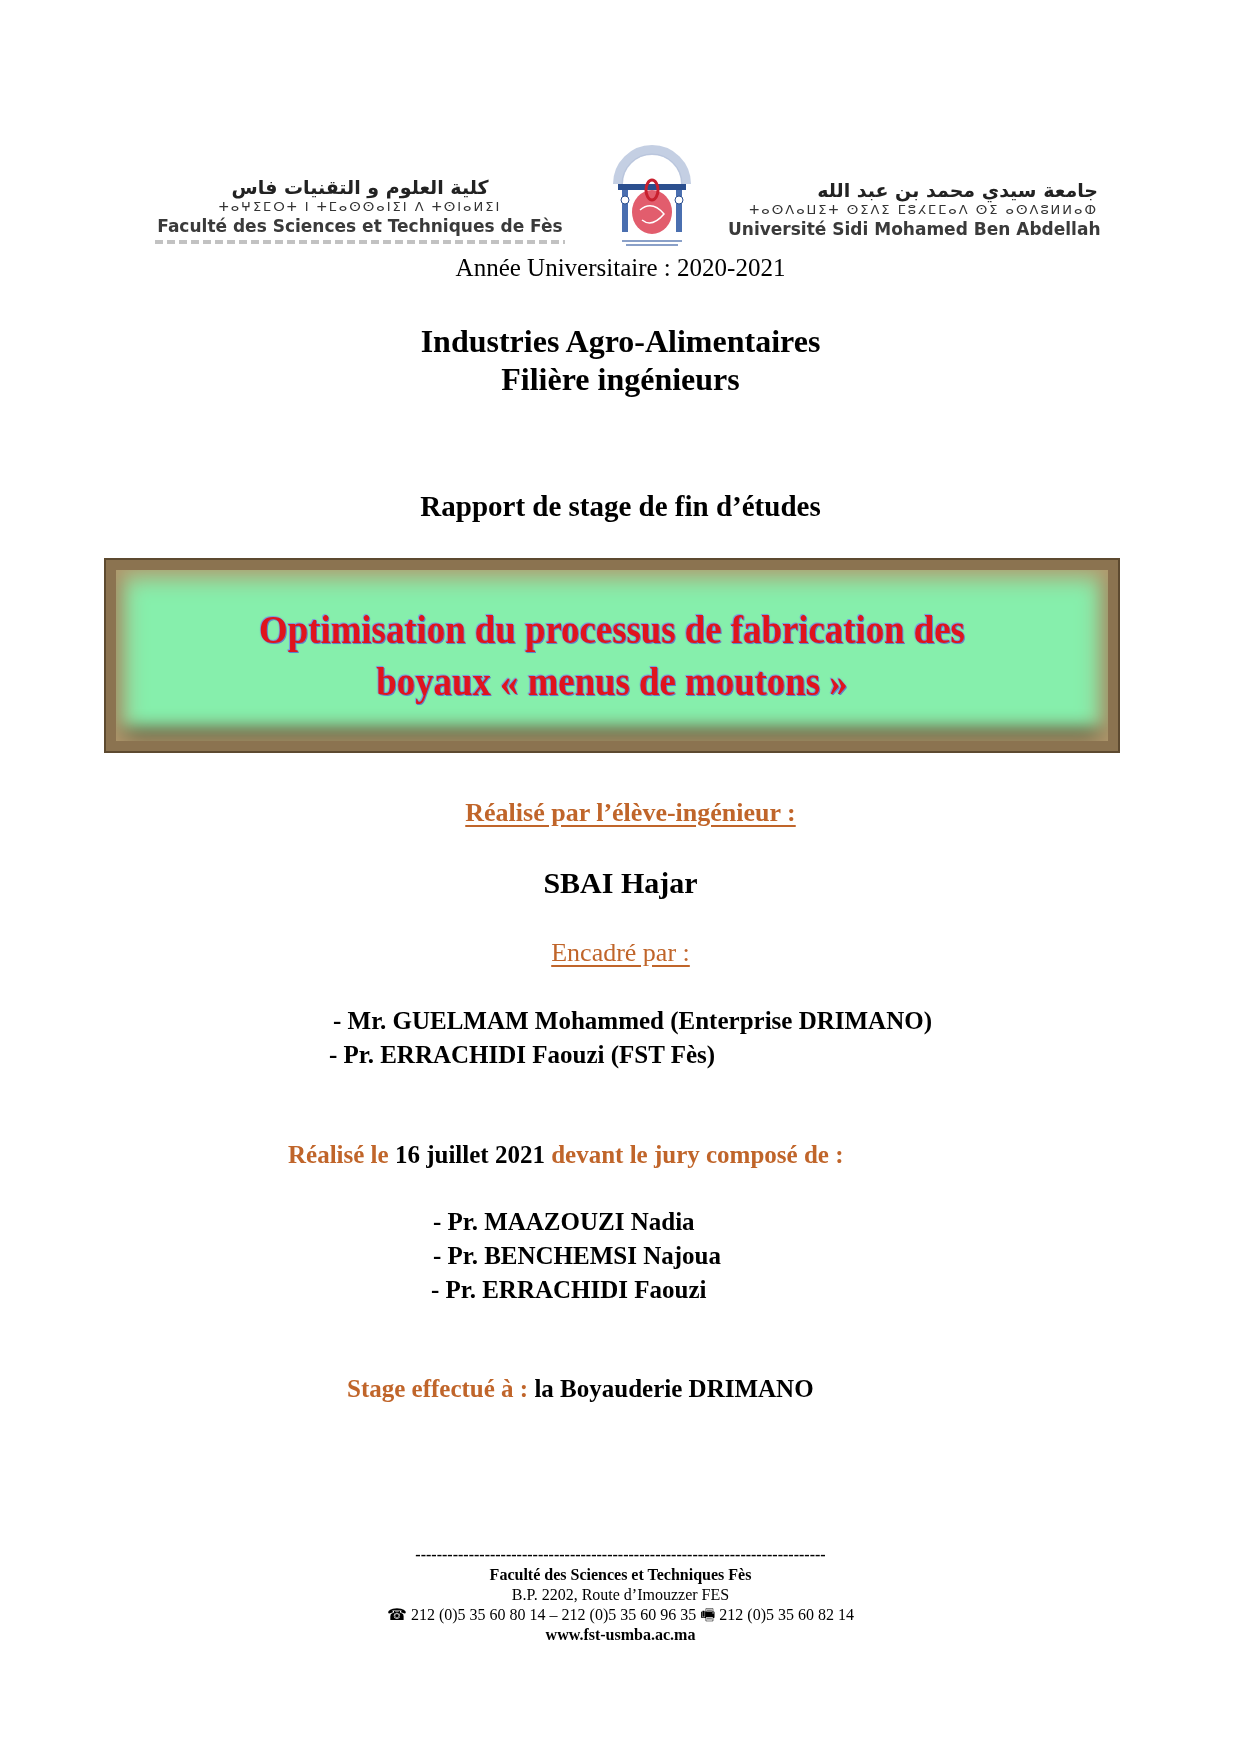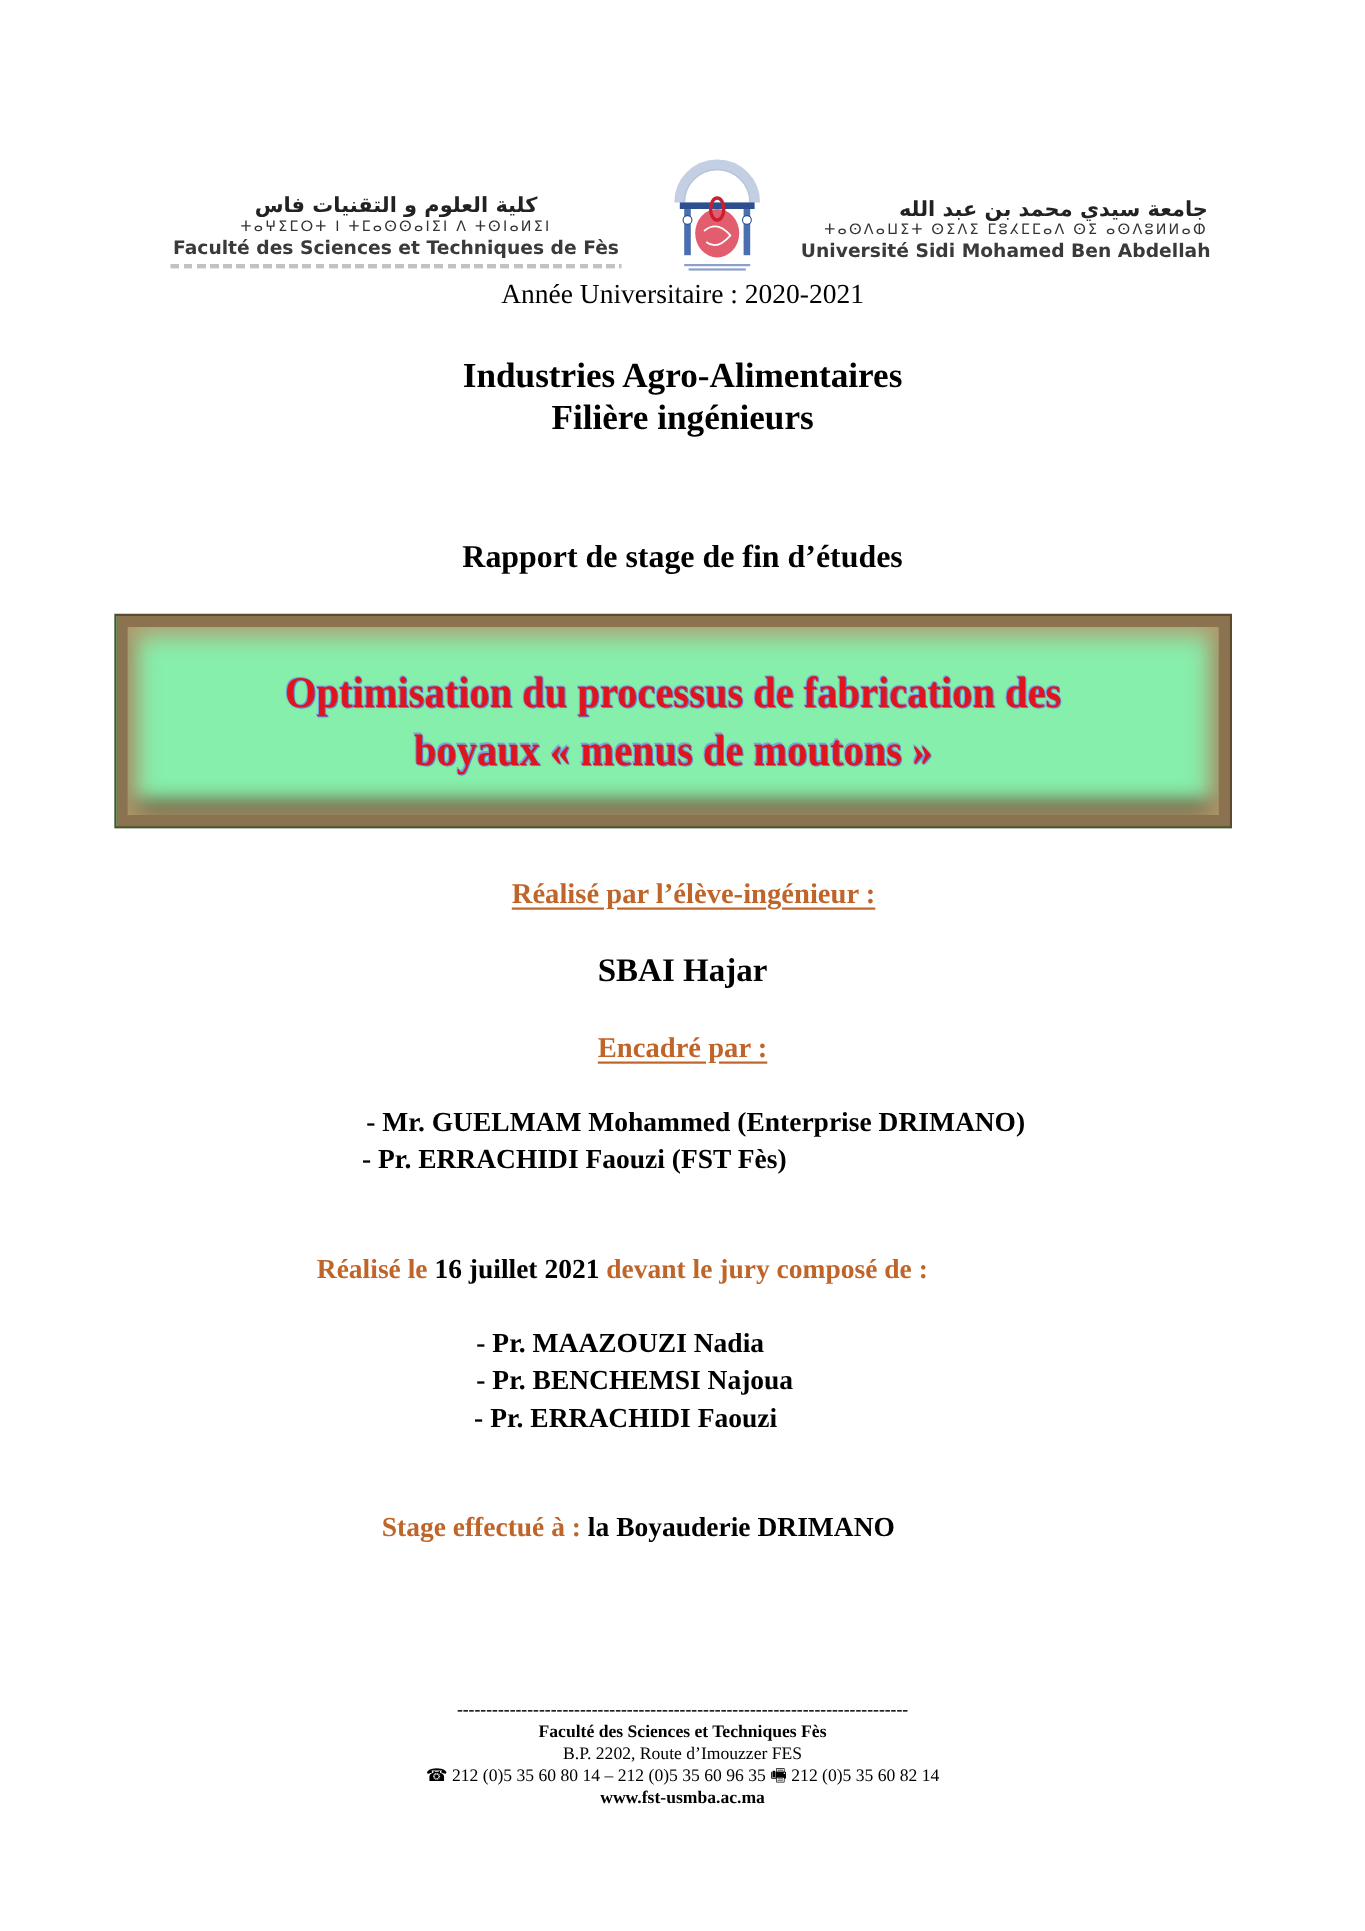--- a/index.html
+++ b/index.html
@@ -25,21 +25,21 @@
       box-shadow: inset 0 0 0 10px #8b7350, inset 0 0 22px 18px #b39a6e, inset 0 -14px 18px 6px #2b2213;
       border: 2px solid #5d4a30; box-sizing: border-box; }
     .banner-text { position: absolute; left: 0; top: 44px; width: 100%; text-align: center;
       font-family: "Liberation Serif", serif; font-weight: bold; font-size: 40px; line-height: 52px;
       color: #e0141c; text-shadow: 0 0 2px #6b8fd8, 1px 1px 0 #5a7ec9, -1px -1px 0 #7fa2e0; transform: scaleX(0.92); }
 
     .orange { color: #c0652a; }
     .ul { text-decoration: underline; text-underline-offset: 4px; }
     .realise { top: 798px; font-size: 26px; font-weight: bold; padding-left: 10px; }
     .student { top: 866px; font-size: 30px; font-weight: bold; }
-    .encadre { top: 938px; font-size: 26px; font-weight: bold; }
+    .encadre { top: 938px; font-size: 26px; font-weight: normal; }
 
     .abs { position: absolute; font-weight: bold; font-size: 25px; white-space: nowrap; }
     .sup1 { left: 333px; top: 1007px; }
     .sup2 { left: 329px; top: 1041px; }
     .present { left: 288px; top: 1141px; }
     .jury1 { left: 433px; top: 1208px; }
     .jury2 { left: 433px; top: 1242px; }
     .jury3 { left: 431px; top: 1276px; }
     .stage { left: 347px; top: 1375px; }
 

